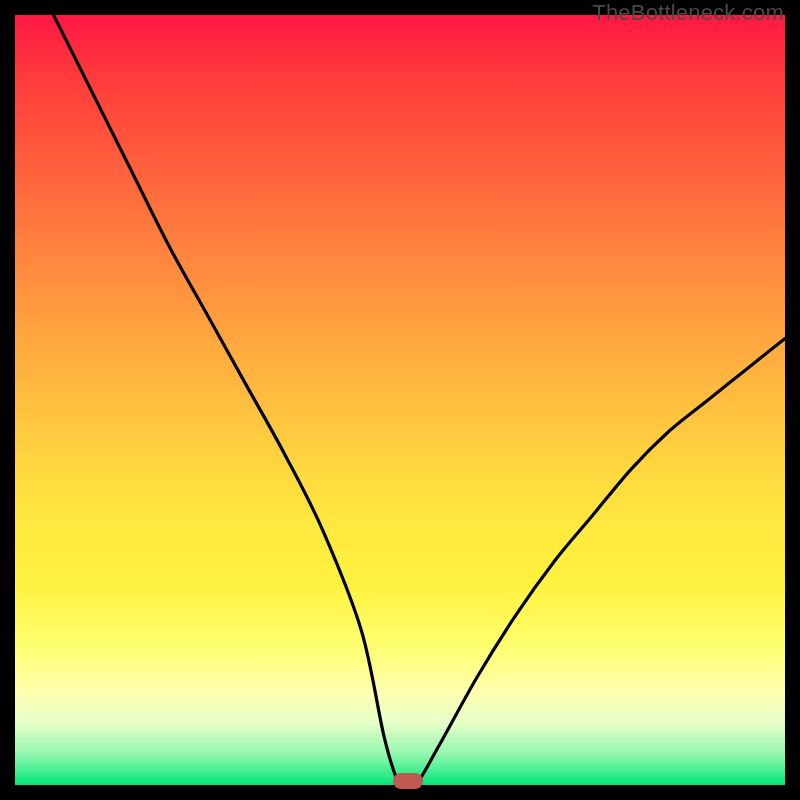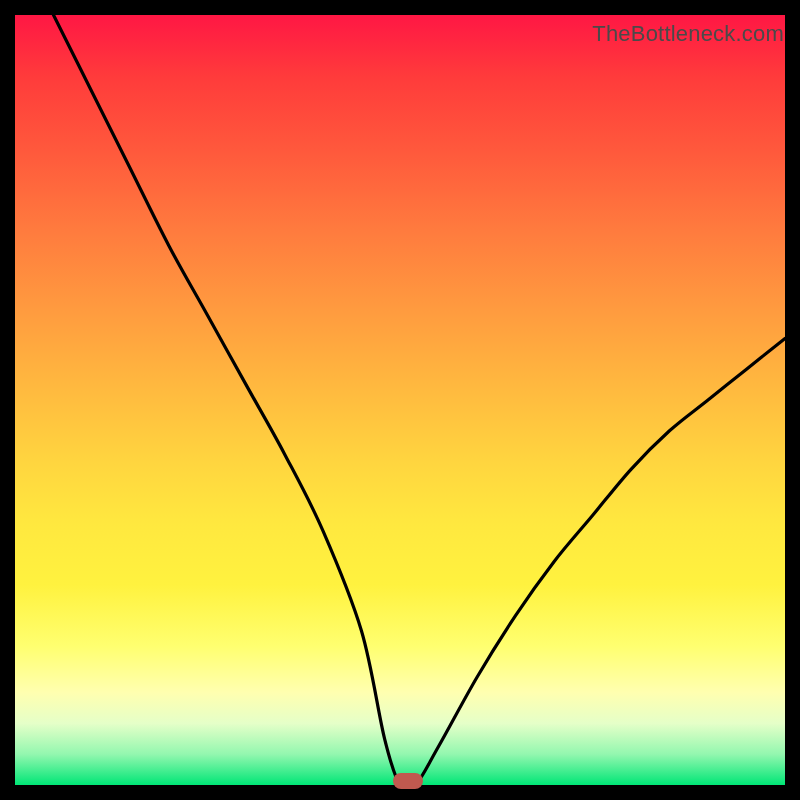--- a/index.html
+++ b/index.html
@@ -42,21 +42,20 @@
   }
   .watermark {
     position: absolute;
     top: 0;
     right: 16px;
     color: #4a4a4a;
     font-size: 22px;
     font-weight: 500;
     letter-spacing: 0.2px;
     user-select: none;
-    margin-top: 21px;
   }
   svg.curve {
     position: absolute;
     left: 0;
     top: 0;
     width: 100%;
     height: 100%;
     overflow: visible;
   }
   .marker {

